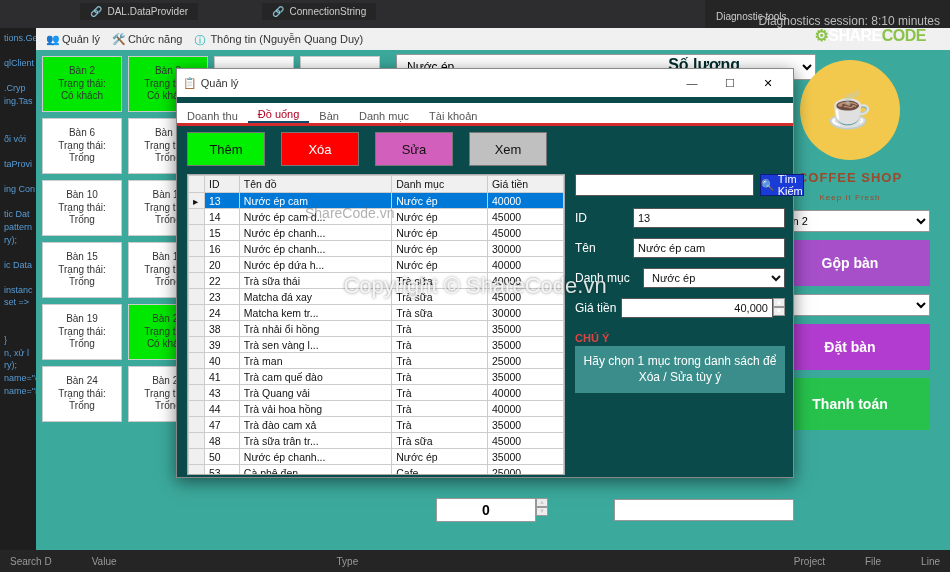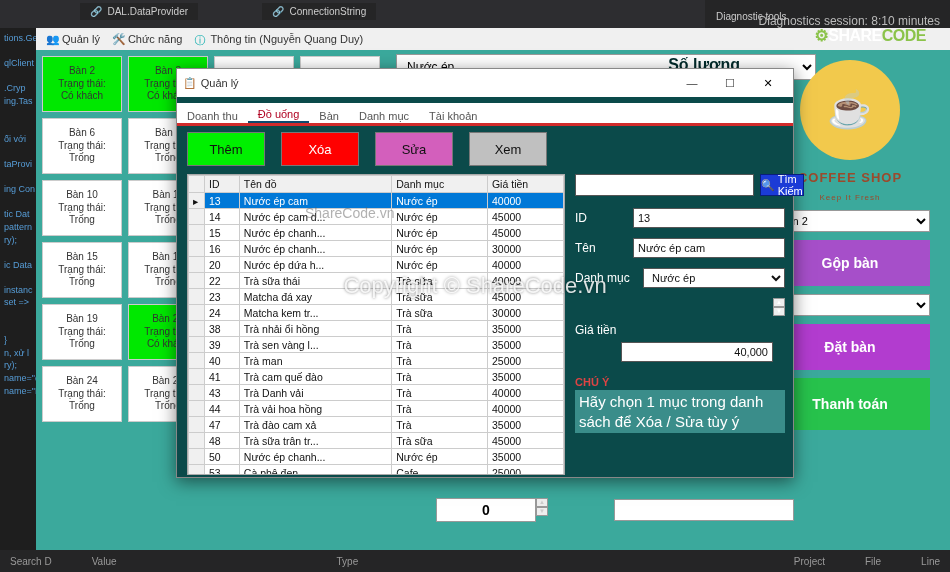--- a/index.html
+++ b/index.html
@@ -63,21 +63,21 @@
   .grid tr.sel td { background:#0078d7; color:#fff;}
   .grid tr.sel td.rowhdr { background:#f0f0f0; color:#111;}
   .form-area { position:absolute; left:398px; top:48px; right:8px; bottom:8px; color:#fff; font-size:12px;}
   .search-row { display:flex; gap:6px; margin-bottom:12px;}
   .search-input { flex:1; height:22px; background:#fff; border:1px solid #555;}
   .search-btn { width:70px; height:22px; background:#1b3bd6; color:#fff; display:flex; align-items:center; justify-content:center; gap:3px; font-size:11px; border:1px solid #0a1e7a; cursor:pointer;}
   .frow { display:flex; align-items:center; margin-bottom:10px;}
   .frow label { width:68px; font-size:12px;}
   .frow .finput { flex:1; height:20px; background:#fff; border:1px solid #555; font-size:11px; padding:0 4px; color:#111;}
   .note-title { color:#d44; font-size:11px; font-weight:700; margin-top:14px;}
-  .note-box { background:#3a8d8a; color:#fff; font-size:15px; text-align:left; padding:2px 4px; margin-top:2px; line-height:1.3;}
+  .note-box { background:#3a8d8a; color:#fff; font-size:12px; text-align:center; padding:8px 4px; margin-top:2px; line-height:1.3;}
   .spin { width:12px; display:flex; flex-direction:column;}
   .spin div{height:9px; background:#eee; border:1px solid #999; font-size:6px; line-height:6px; text-align:center;}
 </style>
 </head>
 <body>
 
 <div class="vs-top"></div>
 <div class="vs-tabs">
   <div class="vs-tab">
       <span>🔗</span>
@@ -379,21 +379,21 @@
             <tr>
               <td class="rowhdr"></td>
               <td>41</td>
               <td>Trà cam quế đào</td>
               <td>Trà</td>
               <td>35000</td>
             </tr>
             <tr>
               <td class="rowhdr"></td>
               <td>43</td>
-              <td>Trà Danh vải</td>
+              <td>Trà Quang vải</td>
               <td>Trà</td>
               <td>40000</td>
             </tr>
             <tr>
               <td class="rowhdr"></td>
               <td>44</td>
               <td>Trà vải hoa hồng</td>
               <td>Trà</td>
               <td>40000</td>
             </tr>
@@ -445,21 +445,21 @@
           <label>Tên</label>
           <input class="finput" value="Nước ép cam" style="">
         </div>
       <div class="frow">
           <label>Danh mục</label>
           <select class="finput"><option>Nước ép</option></select>
         </div>
       <div class="frow">
           <label>Giá tiền</label>
         <div style="flex:1;display:flex">
-            <input class="finput" style="text-align: right; margin-top: 44px;" value="40,000">
+            <input class="finput" style="text-align: right;" value="40,000">
             <div class="spin">
               <div>▲</div>
               <div>▼</div>
             </div>
           </div>
       </div>
       <div class="note-title">CHÚ Ý</div>
       <div class="note-box">Hãy chọn 1 mục trong danh sách để Xóa / Sửa tùy ý</div>
     </div>
   </div>

